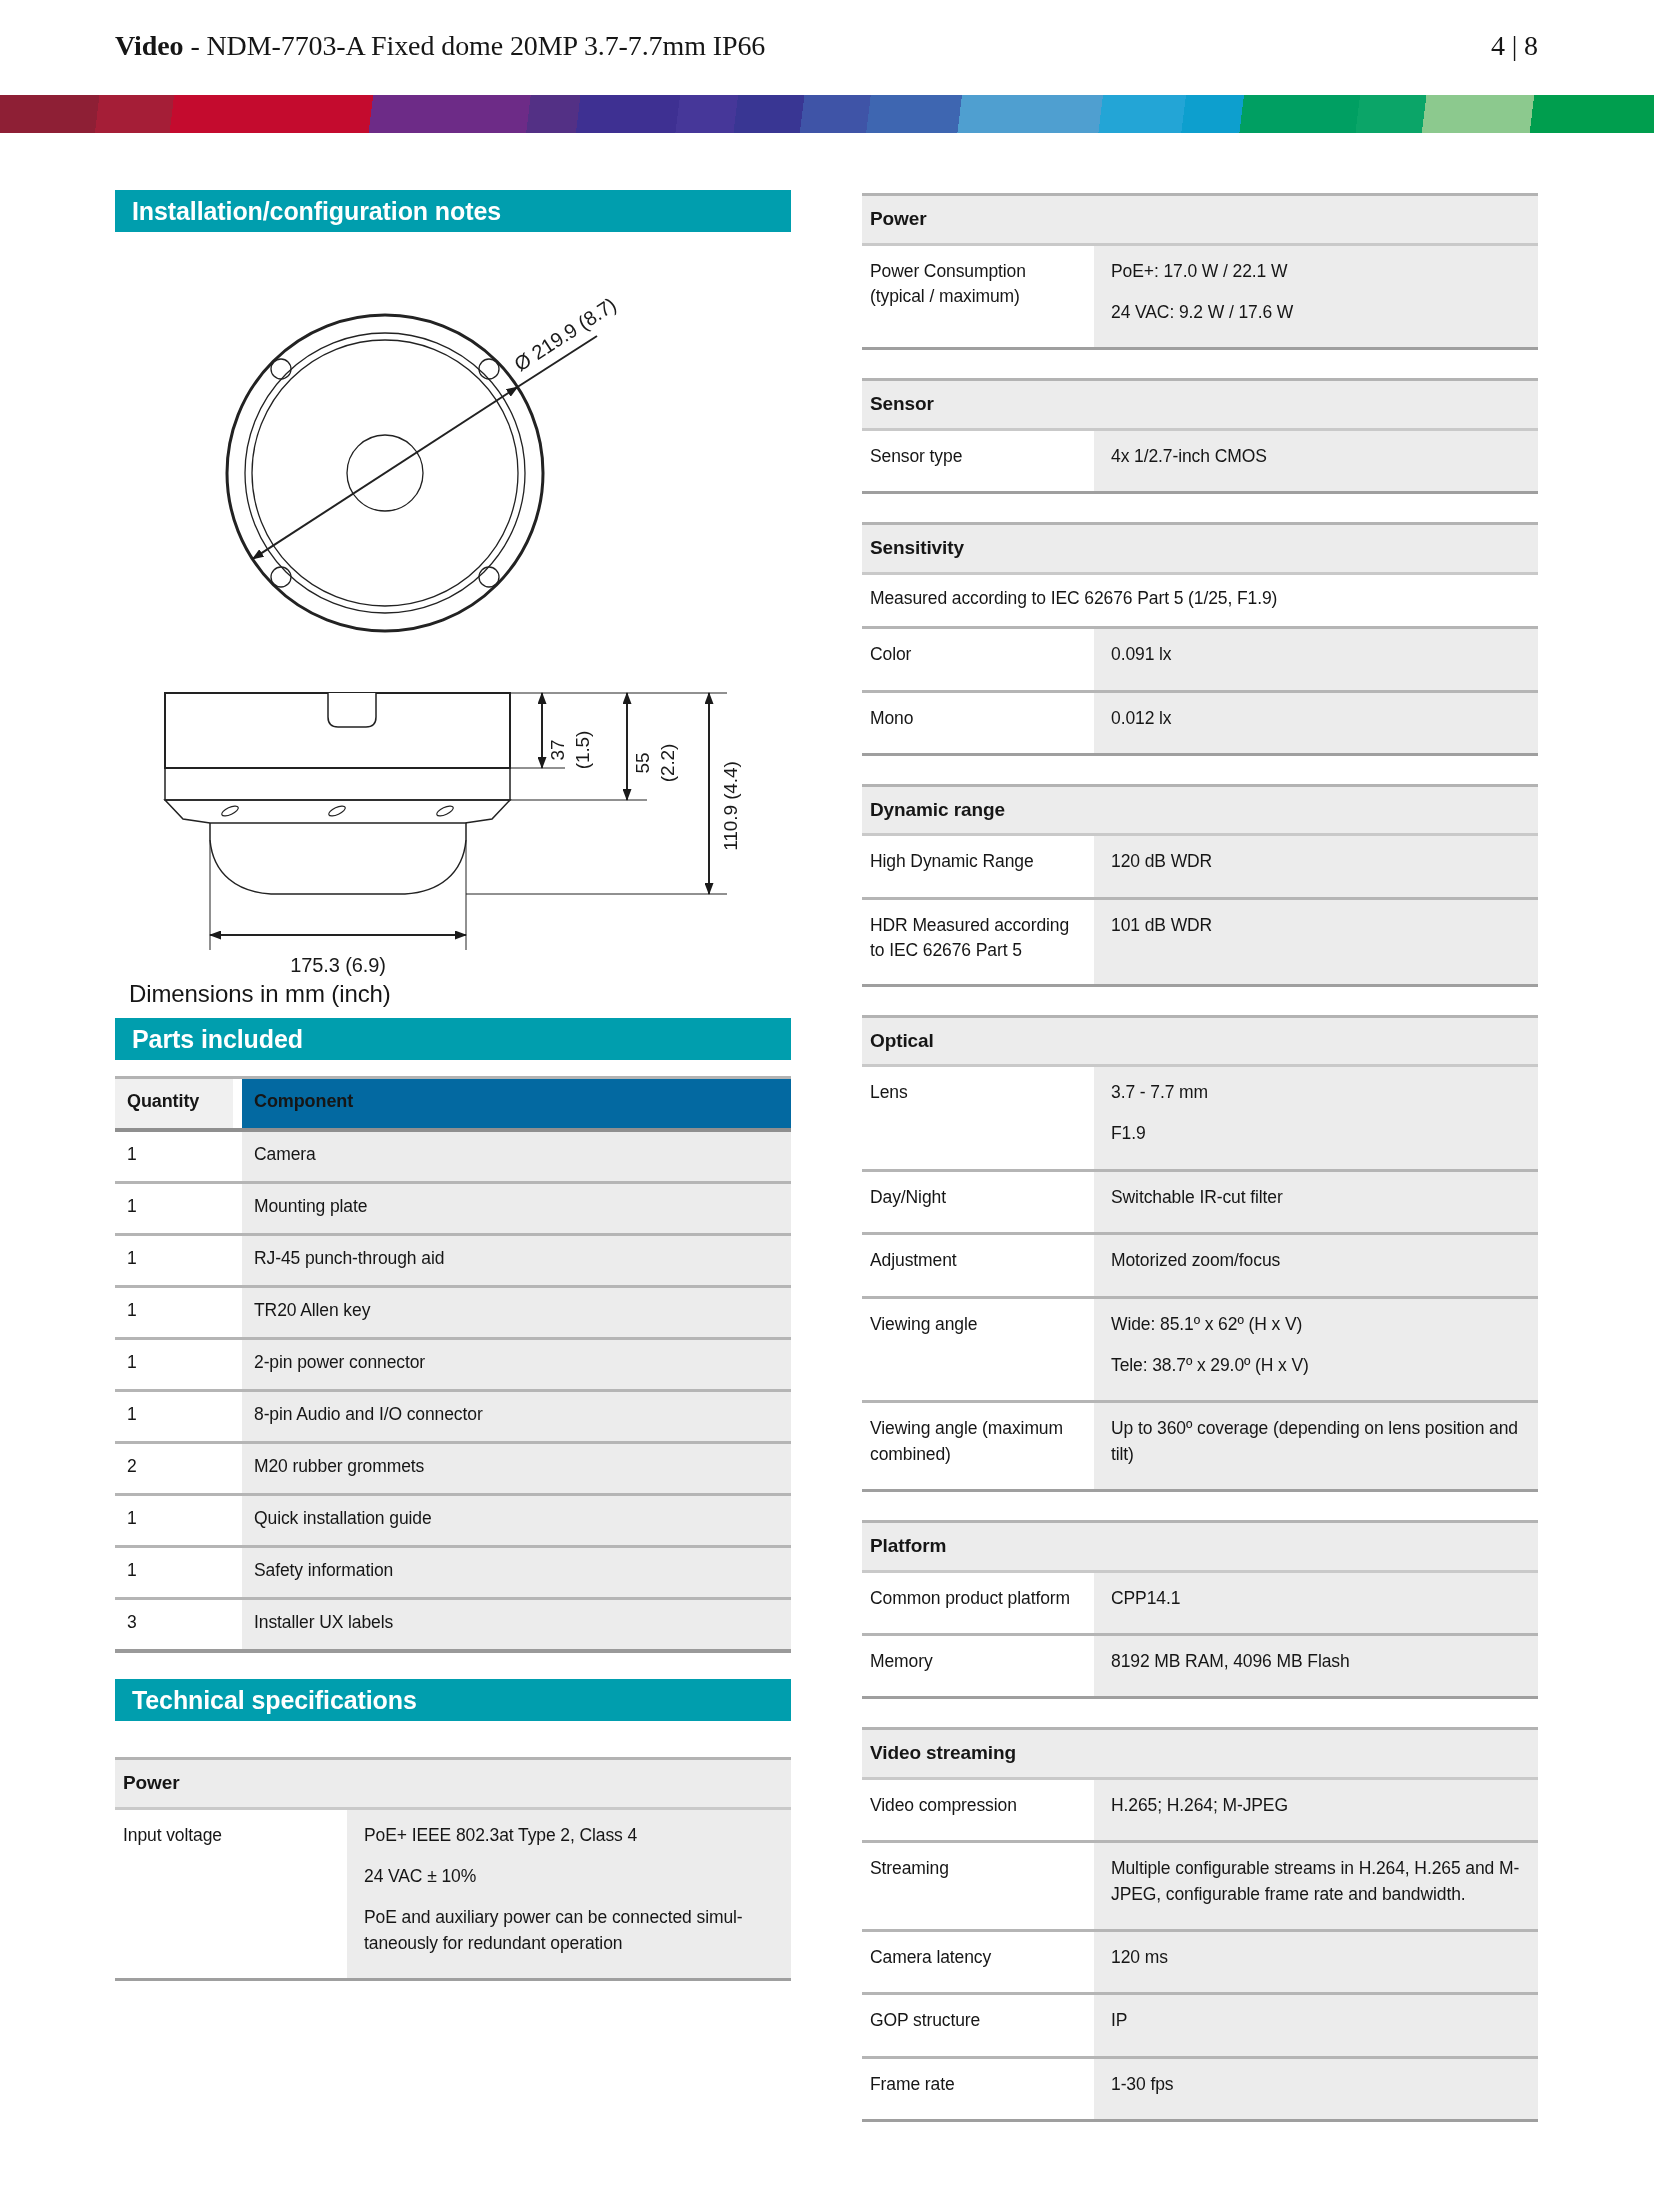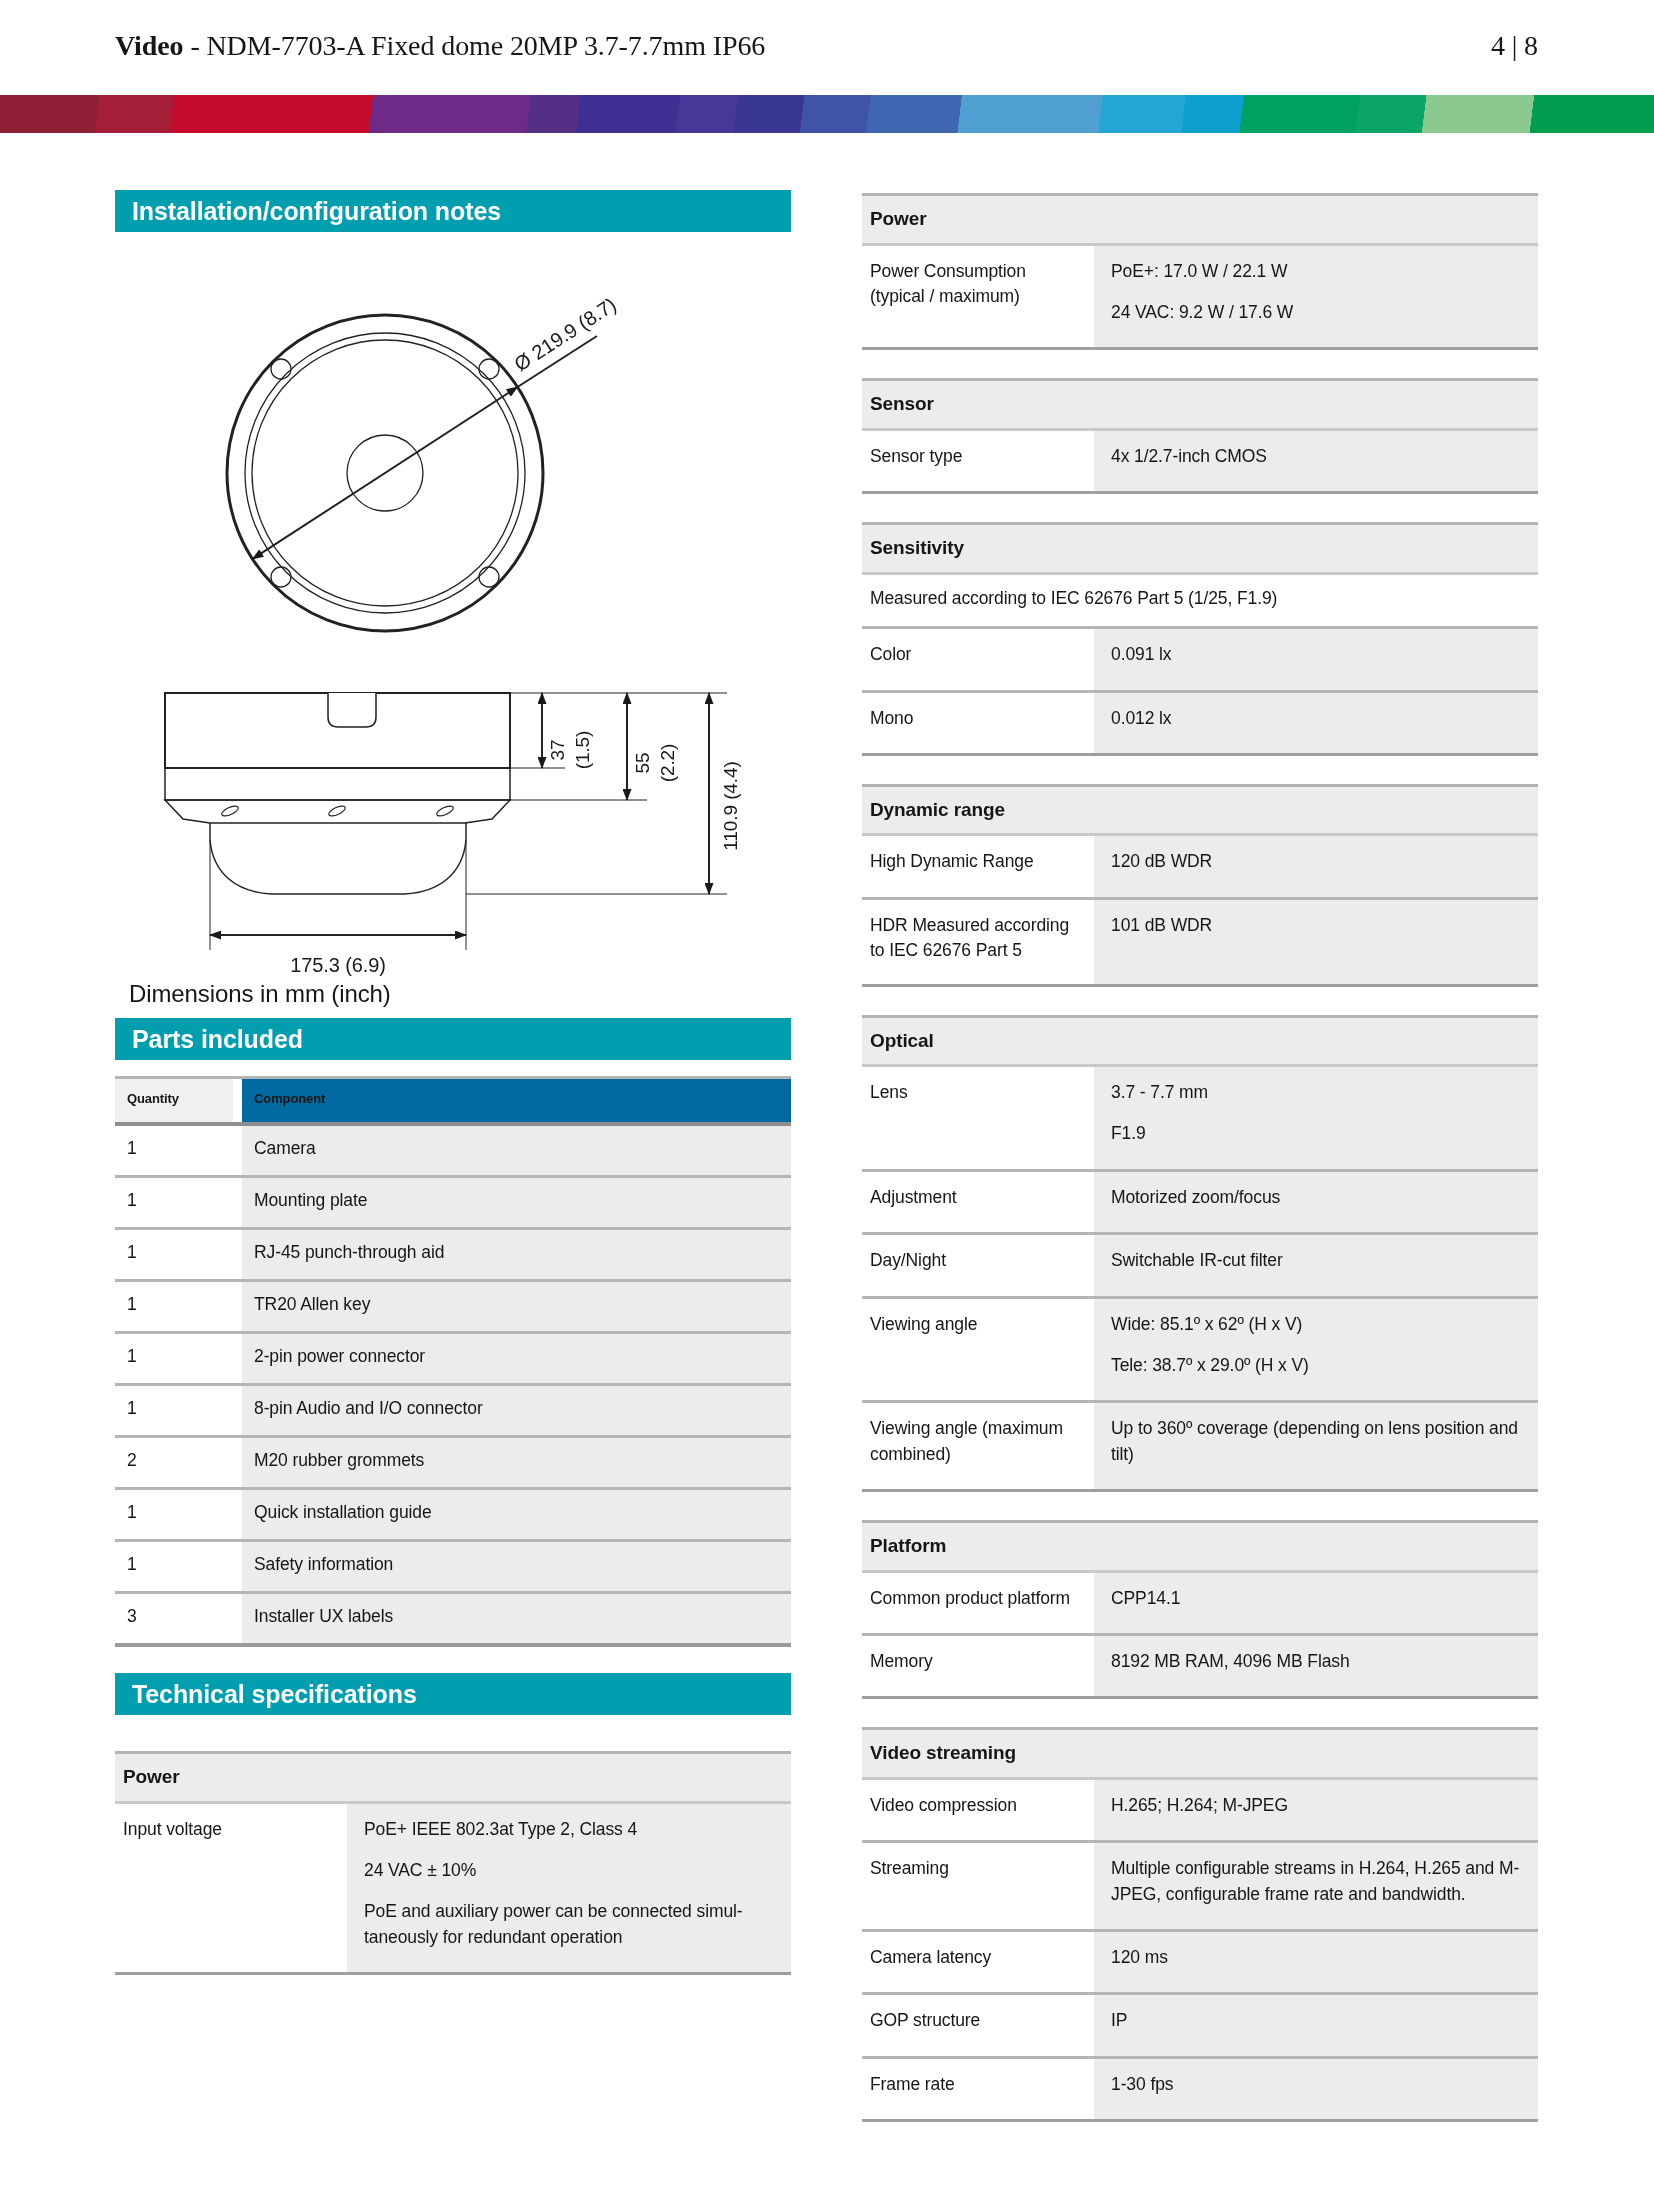--- a/index.html
+++ b/index.html
@@ -18,21 +18,21 @@
   
   .section-bar{height:42px;line-height:42px;background:var(--teal,#009eae);color:#fff;
                font-weight:bold;font-size:25px;padding-left:17px;box-sizing:border-box;}
   
   .drawing{display:block;margin-top:6px;}
   .drawing text{font-family:"Liberation Sans",sans-serif;fill:#1a1a1a;stroke:none;}
   .dims-note{margin:2px 0 0 14px;font-size:24px;}
   
   .parts-table{width:676px;border-collapse:collapse;margin-top:16px;table-layout:fixed;
                border-top:3px solid #b3b3b3;border-bottom:4px solid #9a9a9a;font-size:17.5px;}
-  .parts-table th{text-align:left;font-size:13px;font-weight:bold;}
+  .parts-table th{text-align:left;font-size:18px;font-weight:bold;}
   .parts-table th,.parts-table td{padding:12px 10px 16px 12px;vertical-align:top;}
   .parts-table col.qcol{width:118px;}
   .parts-table col.gcol{width:9px;}
   .parts-table th.q{background:#f0f0f0;}
   .parts-table th.c{background:#0369a1;}
   .parts-table th.g,.parts-table td.g{padding:0;background:#fff;}
   .parts-table td.q{background:#fff;}
   .parts-table td.c{background:#ececec;}
   .parts-table thead th{border-bottom:4px solid #8f8f8f;}
   .parts-table tbody tr + tr td{border-top:3px solid #b5b5b5;}
@@ -267,29 +267,29 @@
     <section class="spec">
       <div class="spec-title">Optical</div>
       <div class="spec-row">
         <div class="spec-label">Lens</div>
         <div class="spec-value">
           <p>3.7 - 7.7 mm</p>
           <p>F1.9</p>
         </div>
       </div>
       <div class="spec-row">
+        <div class="spec-label">Day/Night</div>
+        <div class="spec-value">
+          <p>Switchable IR-cut filter</p>
+        </div>
+      </div>
+      <div class="spec-row">
         <div class="spec-label">Adjustment</div>
         <div class="spec-value">
           <p>Motorized zoom/focus</p>
-        </div>
-      </div>
-      <div class="spec-row">
-        <div class="spec-label">Day/Night</div>
-        <div class="spec-value">
-          <p>Switchable IR-cut filter</p>
         </div>
       </div>
       <div class="spec-row">
         <div class="spec-label">Viewing angle</div>
         <div class="spec-value">
           <p>Wide: 85.1º x 62º (H x V)</p>
           <p>Tele: 38.7º x 29.0º (H x V)</p>
         </div>
       </div>
       <div class="spec-row">

